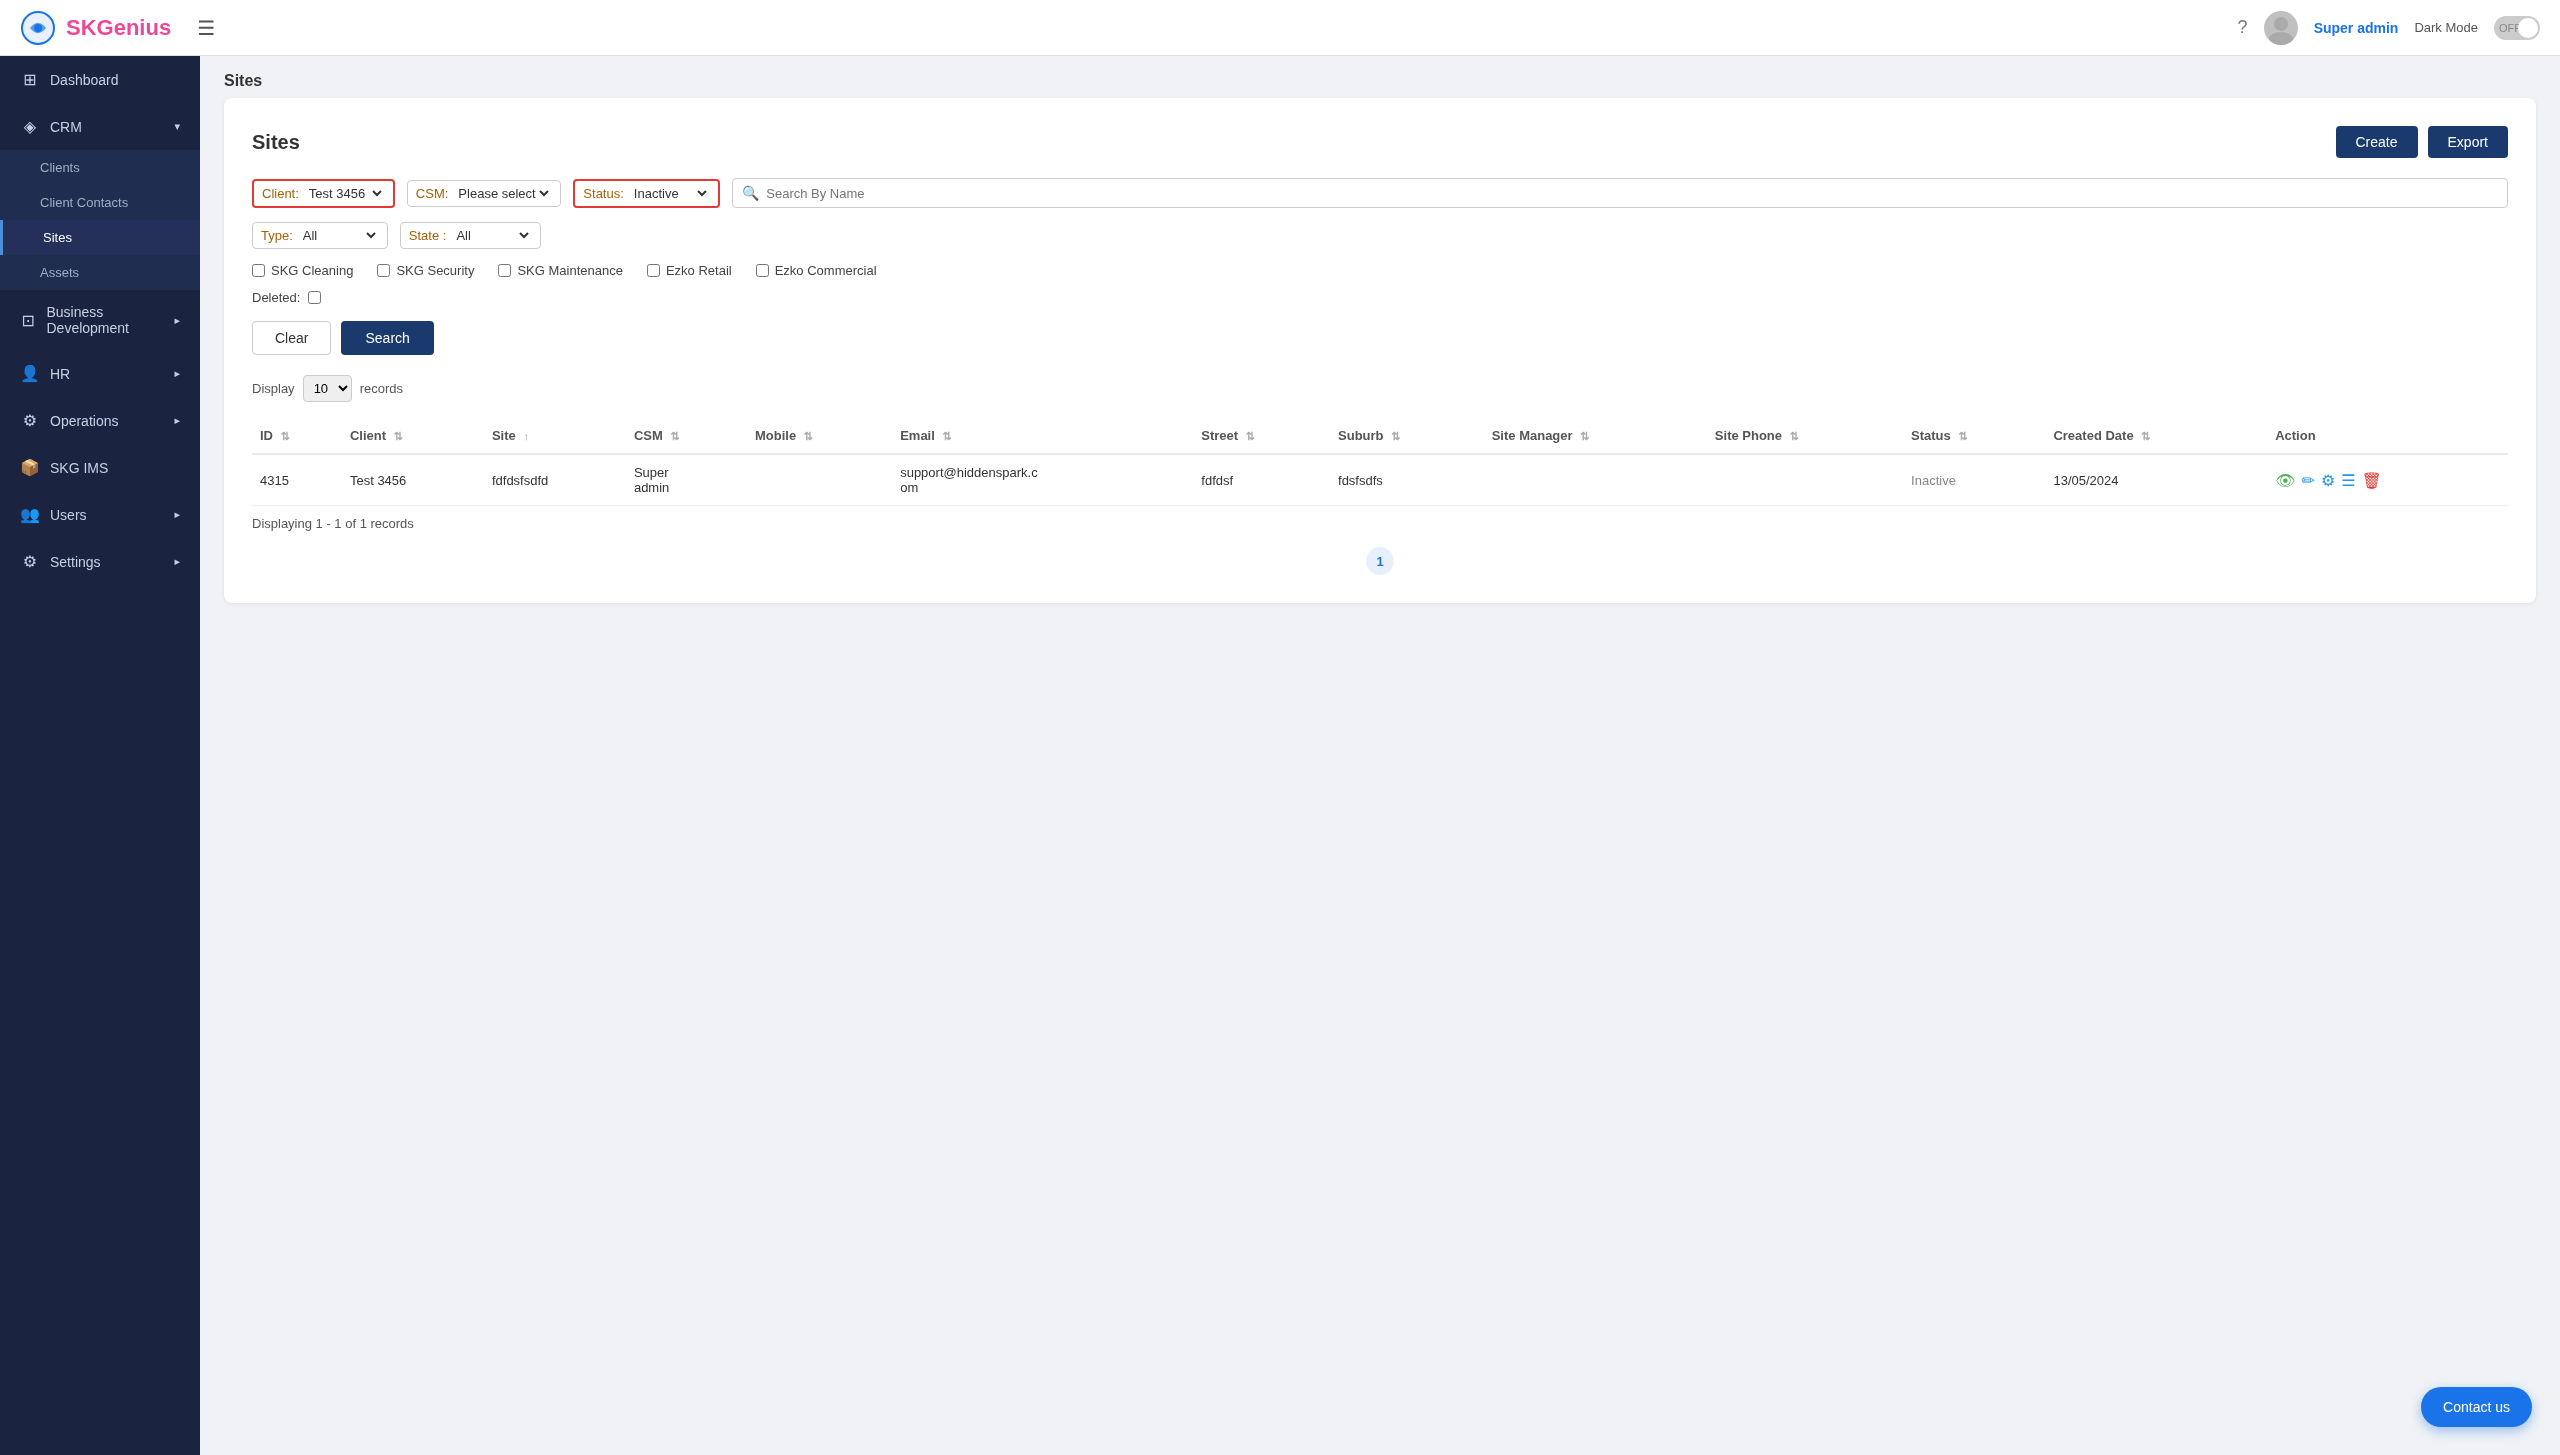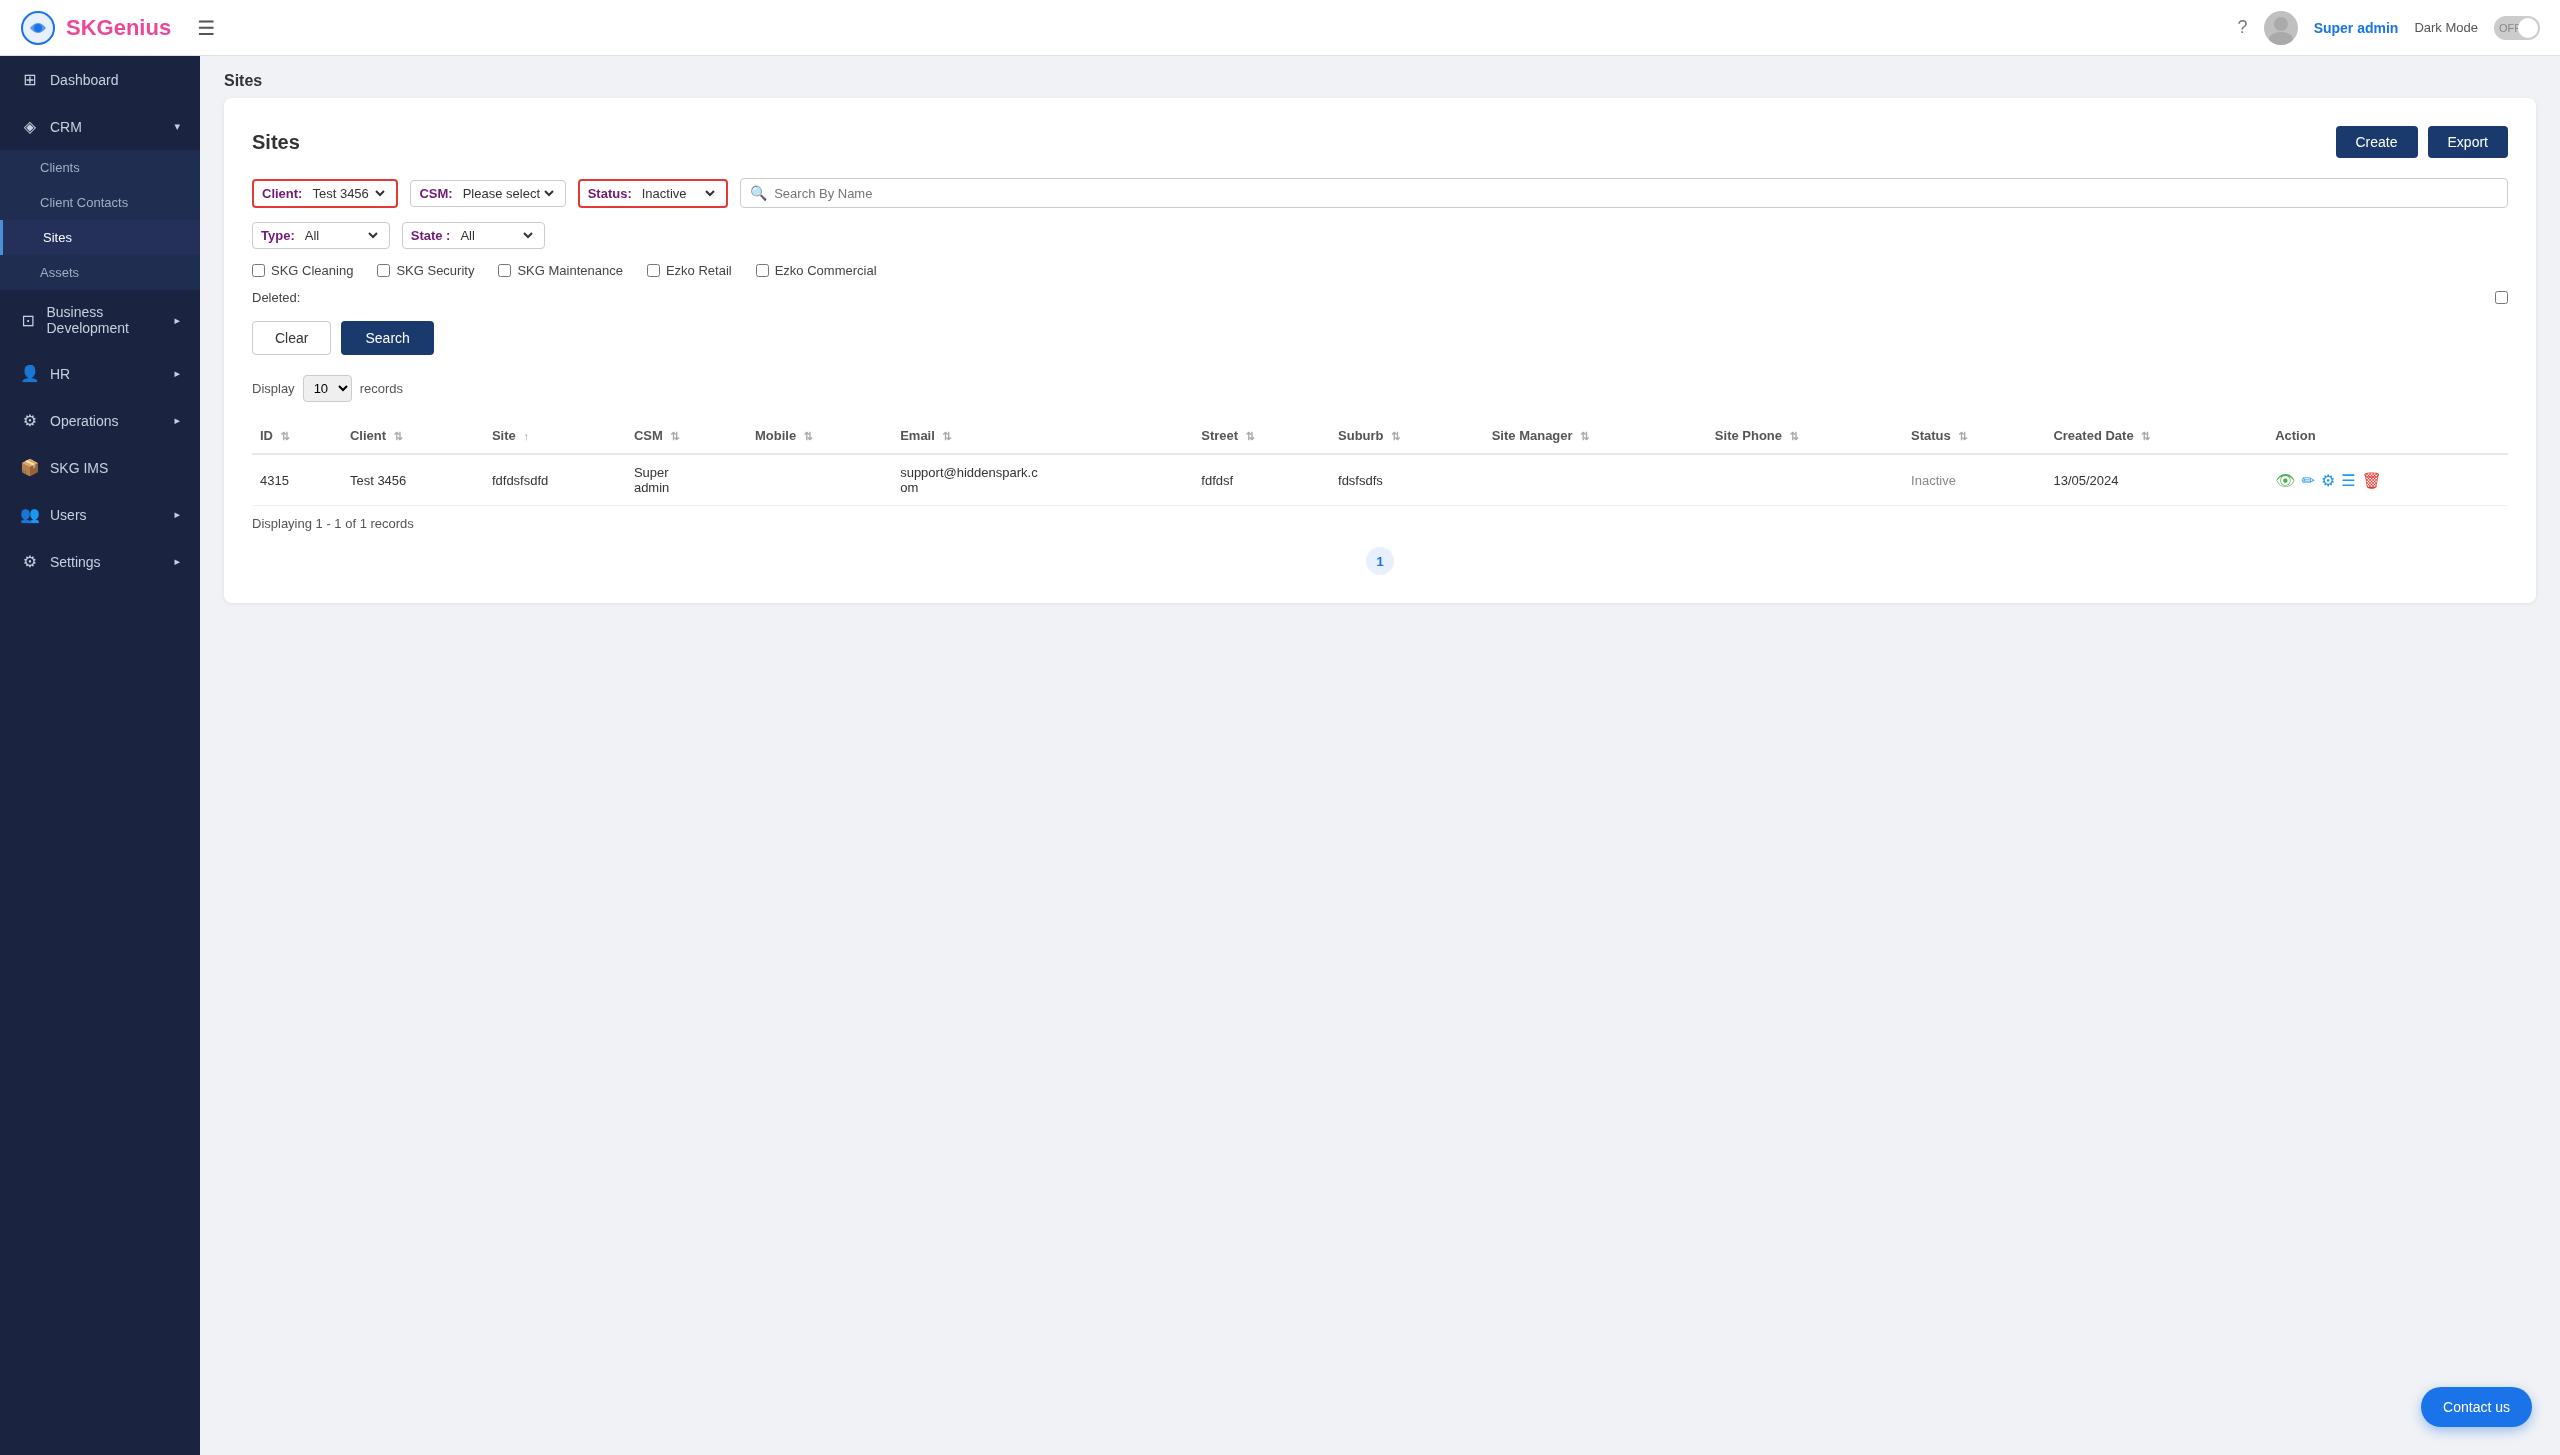--- a/index.html
+++ b/index.html
@@ -41,33 +41,33 @@
     .card-header { display: flex; justify-content: space-between; align-items: center; margin-bottom: 20px; }
     .card-title { font-size: 20px; font-weight: 600; color: #333; }
     .header-buttons { display: flex; gap: 10px; }
     .btn-create { background: #1a3a6e; color: #fff; border: none; padding: 8px 20px; border-radius: 4px; cursor: pointer; font-size: 14px; font-weight: 500; }
     .btn-export { background: #1a3a6e; color: #fff; border: none; padding: 0 20px; border-radius: 4px; cursor: pointer; font-size: 14px; font-weight: 500; }
 
     
     .filter-row { display: flex; align-items: center; gap: 12px; margin-bottom: 14px; flex-wrap: wrap; }
     .filter-group { display: flex; align-items: center; gap: 6px; border: 2px solid #e53935; border-radius: 4px; padding: 4px 8px; background: #fff; }
     .filter-group.normal { border: 1px solid #ccc; }
-    .filter-label { font-size: 13px; color: #701a75; white-space: nowrap; font-weight: bold; }
+    .filter-label { font-size: 13px; color: #a16207; white-space: nowrap; }
     .filter-select { border: none; outline: none; font-size: 13px; color: #333; background: transparent; cursor: pointer; min-width: 80px; }
     .search-box { display: flex; align-items: center; gap: 6px; border: 1px solid #ccc; border-radius: 4px; padding: 6px 10px; background: #fff; flex: 1; min-width: 160px; }
     .search-icon-char { color: #aaa; font-size: 14px; }
 
     .filter-row2 { display: flex; align-items: center; gap: 12px; margin-bottom: 14px; }
 
     
     .checkbox-row { display: flex; align-items: flex-end; gap: 24px; margin-bottom: 12px; flex-wrap: wrap; }
     .checkbox-item { display: flex; align-items: center; gap: 6px; font-size: 13px; color: #444; cursor: pointer; }
     .checkbox-item input[type="checkbox"] { cursor: pointer; }
 
-    .deleted-row { display: flex; align-items: center; gap: 8px; margin-bottom: 16px; font-size: 13px; color: #444; justify-content: space-between; }
+    .deleted-row { display: flex; align-items: center; gap: 8px; margin-bottom: 16px; font-size: 13px; color: #444; }
 
     
     .action-row { display: flex; gap: 10px; margin-bottom: 20px; }
     .btn-clear { background: #fff; color: #333; border: 1px solid #ccc; padding: 8px 22px; border-radius: 4px; cursor: pointer; font-size: 14px; }
     .btn-search { background: #1a3a6e; color: #fff; border: none; padding: 8px 24px; border-radius: 4px; cursor: pointer; font-size: 14px; font-weight: 500; }
 
     
     .display-row { display: flex; align-items: center; gap: 8px; margin-bottom: 16px; font-size: 13px; color: #555; }
     .display-select { border: 1px solid #ccc; border-radius: 4px; padding: 4px 6px; font-size: 13px; }
 

